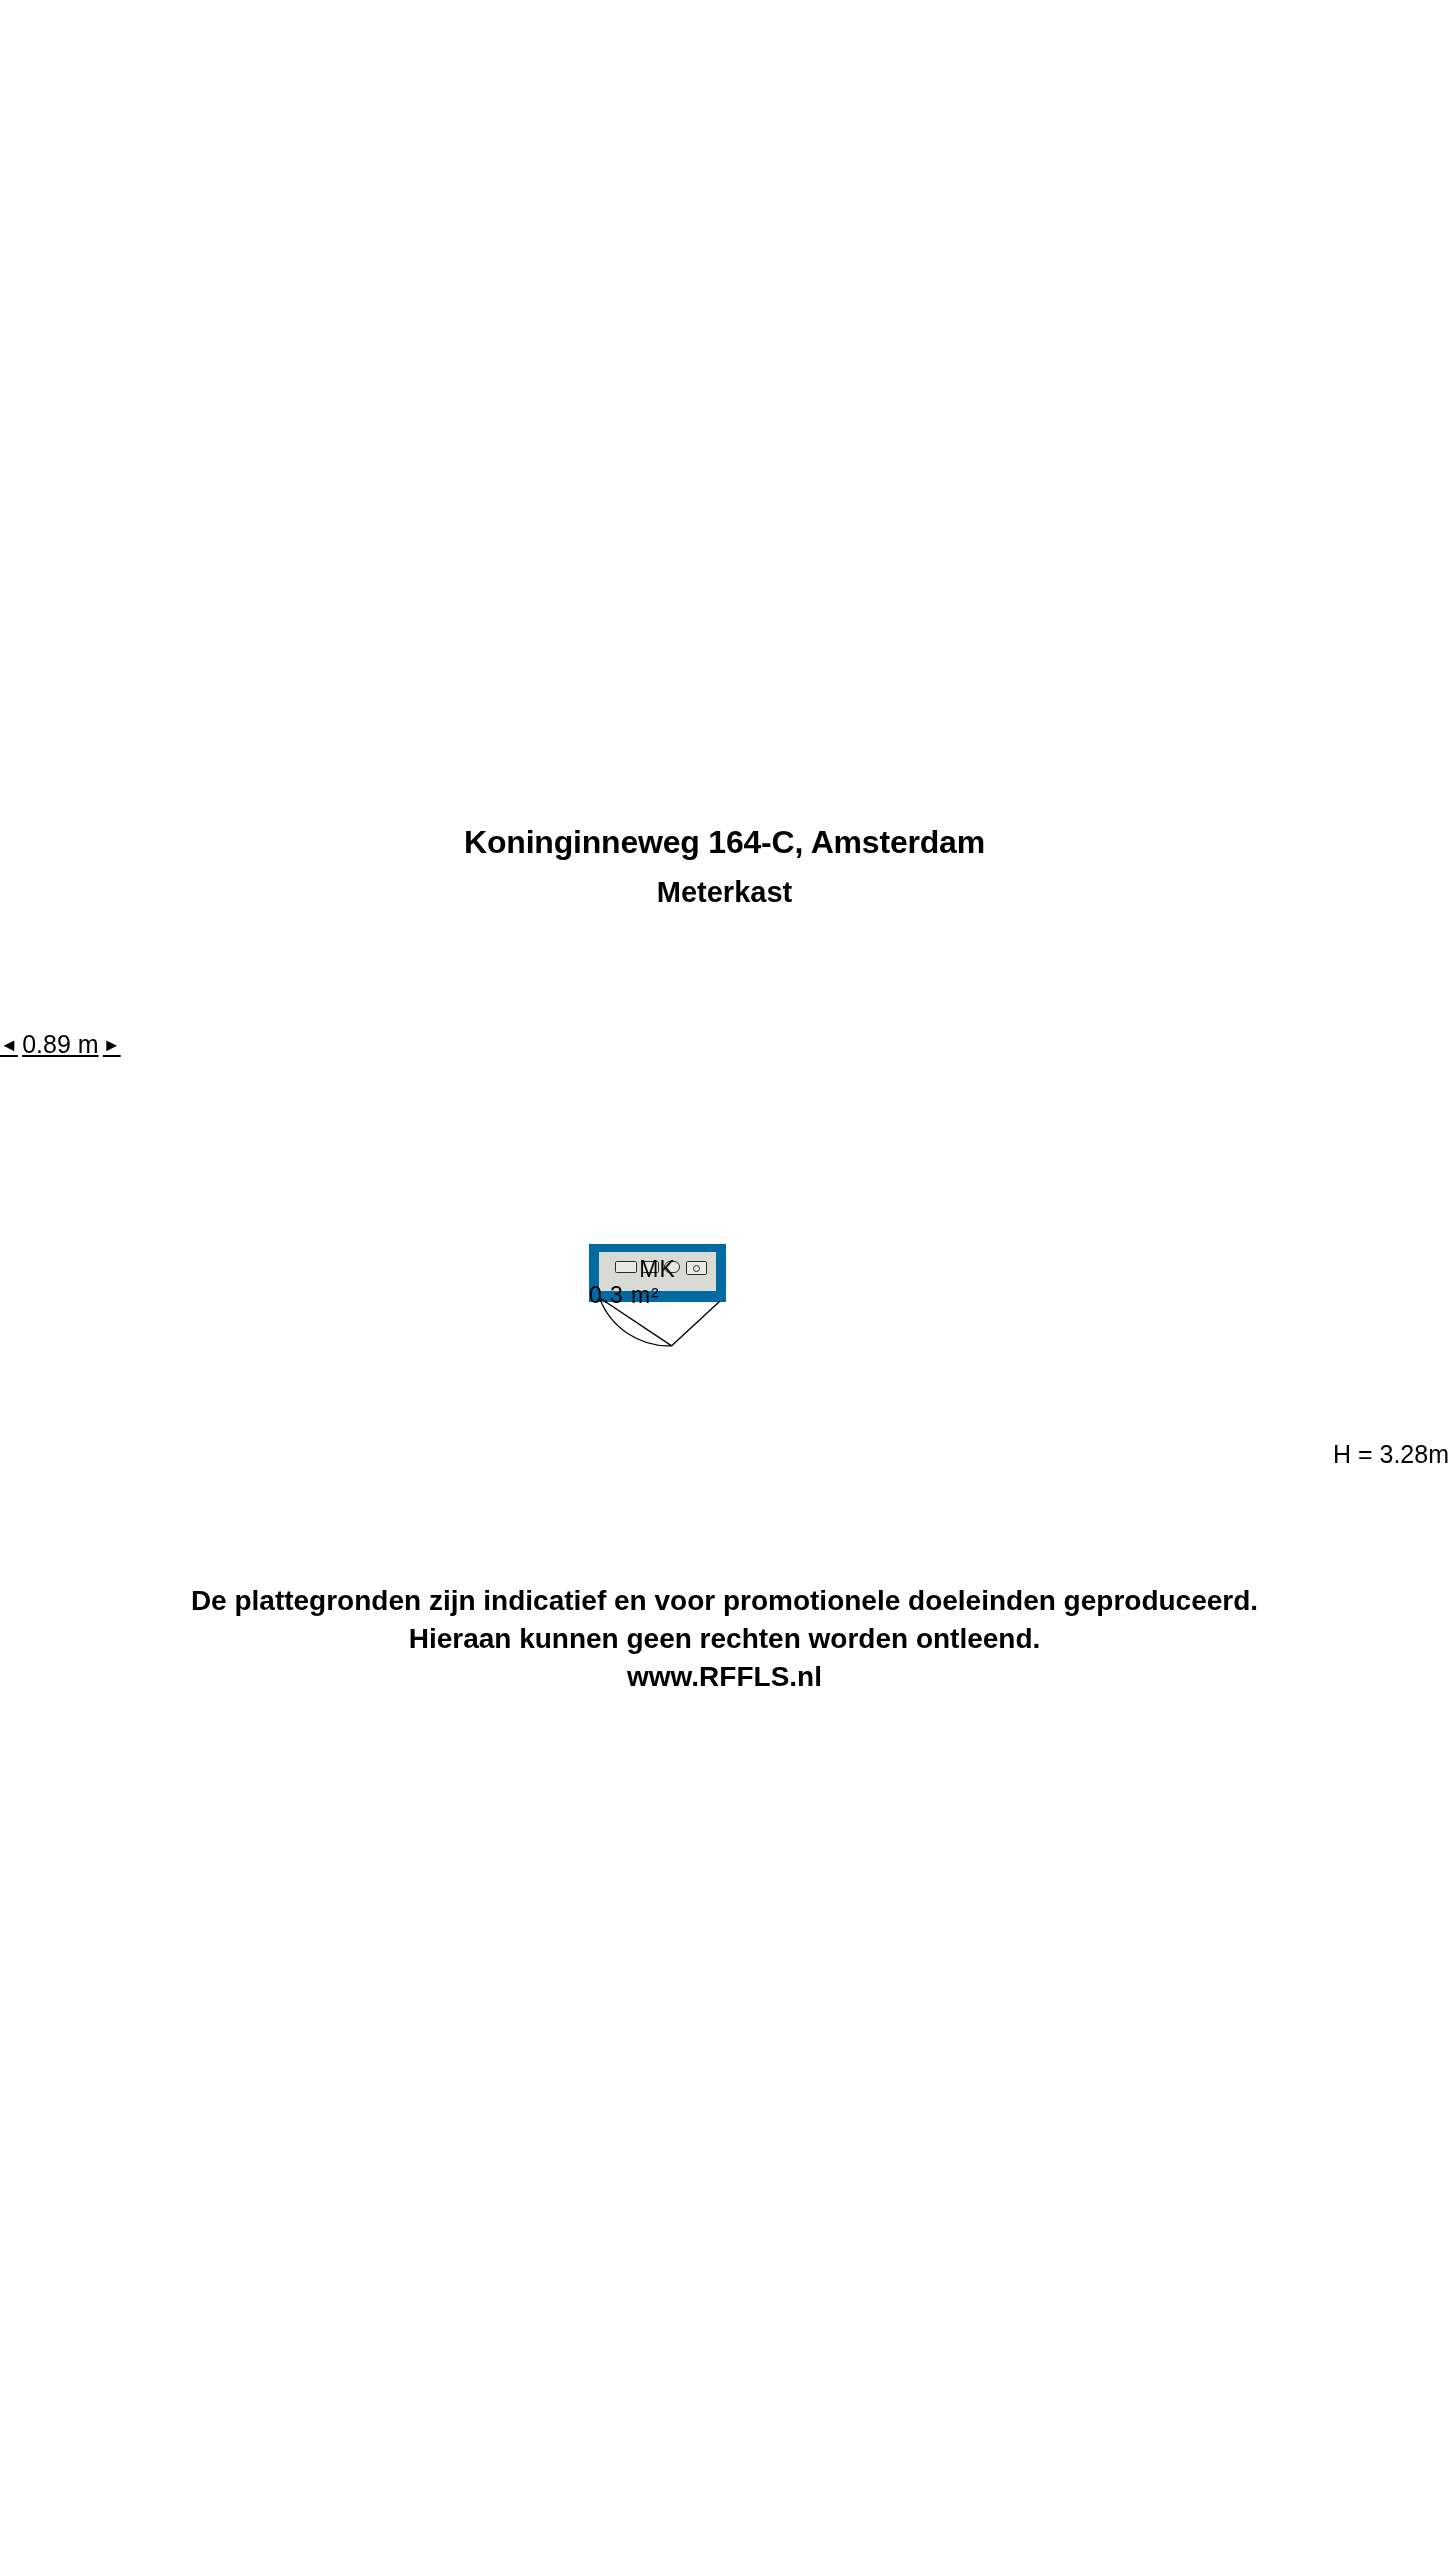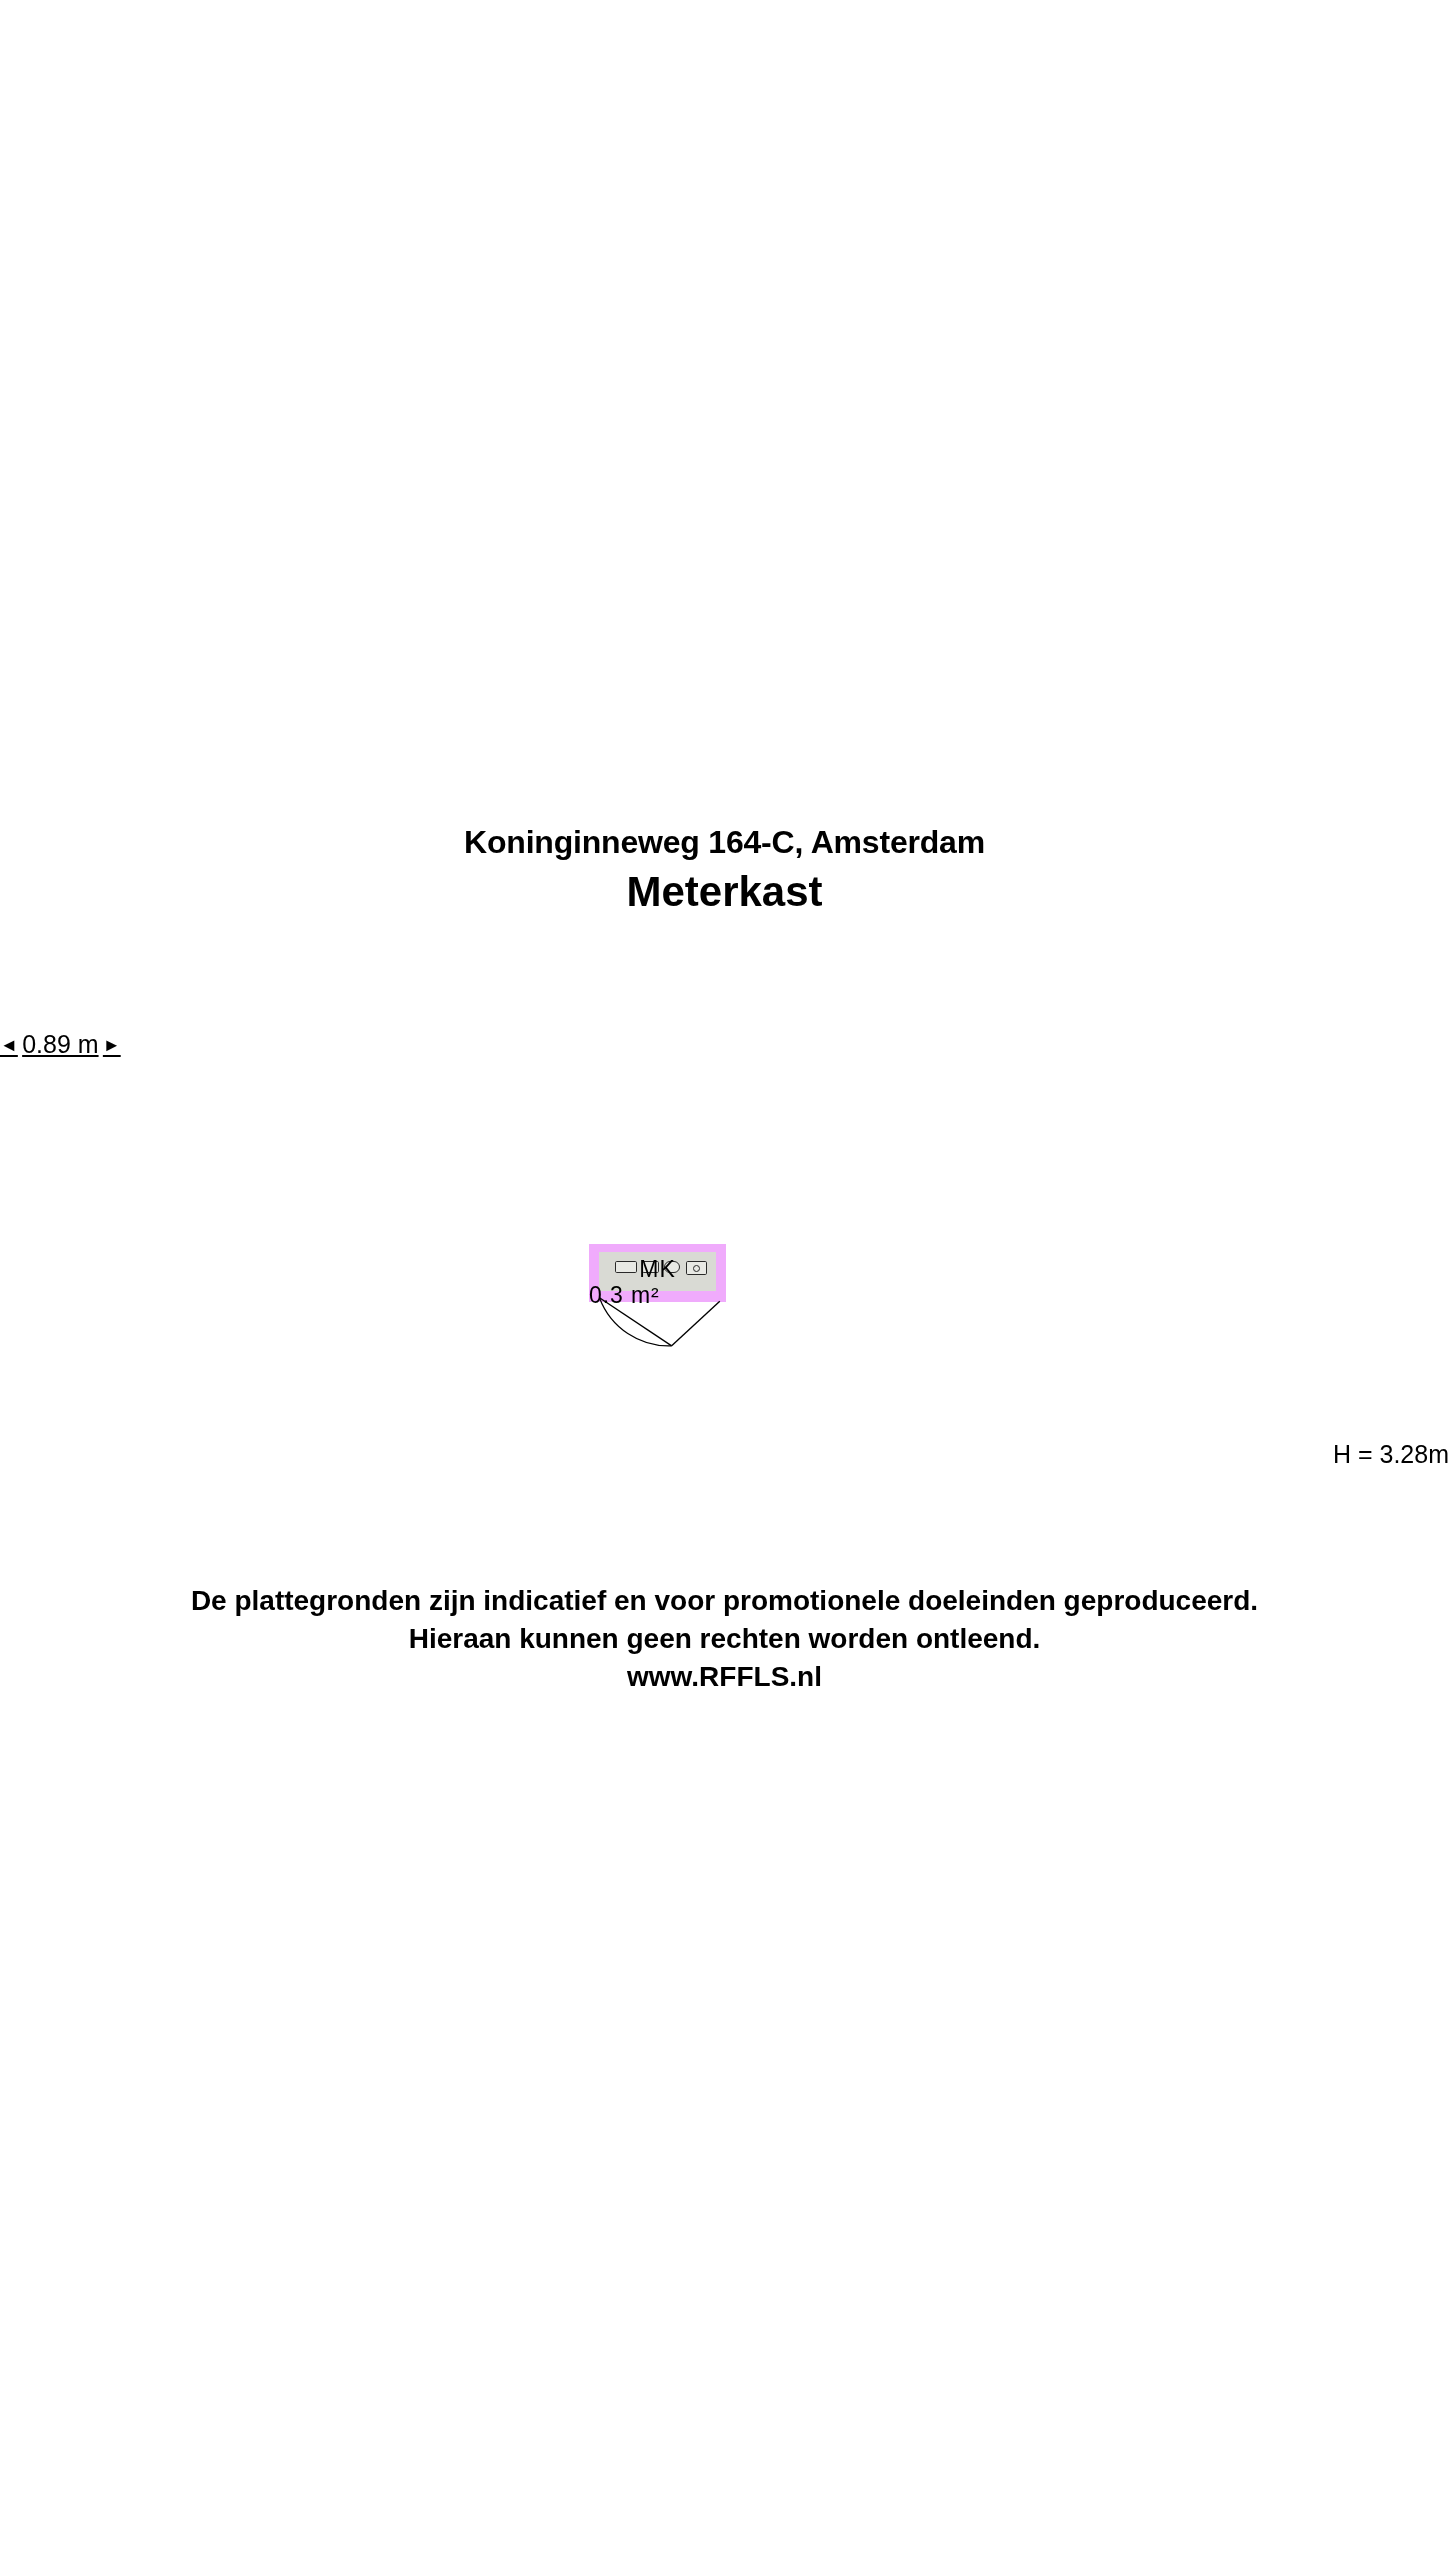--- a/index.html
+++ b/index.html
@@ -32,21 +32,21 @@
     width: 1449px;
     text-align: center;
   }
   .title-line-1 {
     font-size: 32px;
     font-weight: bold;
     letter-spacing: -0.2px;
     line-height: 50px;
   }
   .title-line-2 {
-    font-size: 42px;
+    font-size: 29px;
     font-weight: bold;
     line-height: 50px;
   }
 
   
   .dim-top {
     position: absolute;
     left: 0;
     top: 1030px;
     width: 1325px;
@@ -71,21 +71,21 @@
     width: 180px;
     height: 159px;
   }
 
   .room-outer {
     position: absolute;
     left: 0;
     top: 0;
     width: 137px;
     height: 58px;
-    background: #f0abfc;
+    background: #0369a1;
   }
   .room-inner {
     position: absolute;
     left: 10.3px;
     top: 7.7px;
     width: 117px;
     height: 39px;
     background: #d9dad4;
   }
 

